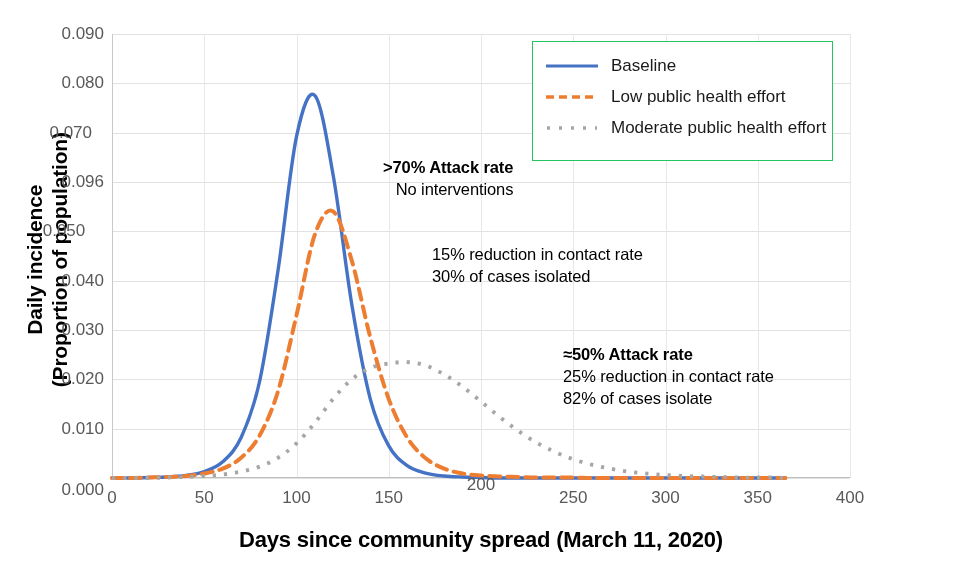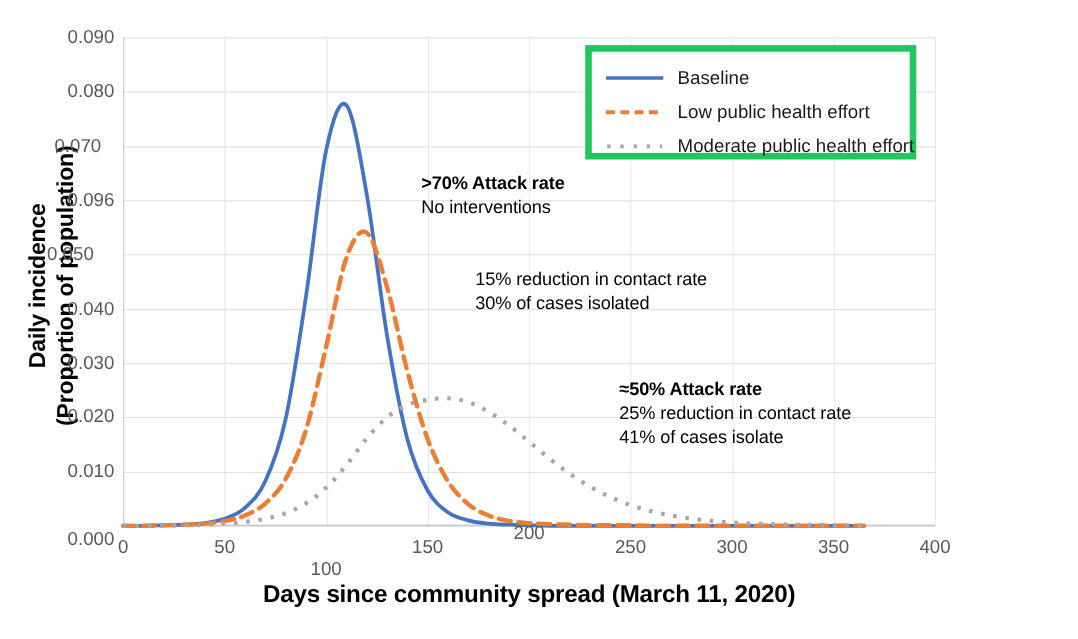--- a/index.html
+++ b/index.html
@@ -77,23 +77,23 @@
     transform:translateX(-50%);
   }
 
   
   #curves{position:absolute;left:0;top:0;width:738px;height:444px;overflow:visible;}
 
   
   #legend{
     position:absolute;
     left:532px; top:41px;
-    width:301px; height:104px;
+    width:301px; height:120px;
     background:#ffffff;
-    border:6px solid #22c55e;
+    border:1px solid #22c55e;
     box-sizing:border-box;
     padding:8px 0 0 0;
   }
   .legend-row{
     display:flex;
     align-items:center;
     height:31px;
     padding-left:12px;
   }
   .legend-swatch{
@@ -179,21 +179,21 @@
     <svg id="curves" viewBox="0 0 738 444" preserveAspectRatio="none">
         <path d="M0.00,444.00 C3.07,444.00 12.30,444.08 18.45,444.00 C24.60,443.92 30.75,443.67 36.90,443.51 C43.05,443.34 49.20,443.34 55.35,443.01 C61.50,442.68 67.65,442.44 73.80,441.53 C79.95,440.63 86.10,439.89 92.25,437.59 C98.40,435.28 104.55,433.39 110.70,427.72 C116.85,422.05 123.00,416.95 129.15,403.55 C135.30,390.14 141.45,375.18 147.60,347.31 C153.75,319.43 159.90,277.09 166.05,236.31 C172.20,195.52 178.35,131.72 184.50,102.61 C190.65,73.51 196.80,55.01 202.95,61.67 C209.10,68.33 215.25,107.71 221.40,142.57 C227.55,177.44 233.70,233.76 239.85,270.84 C246.00,307.92 252.15,341.55 258.30,365.07 C264.45,388.58 270.60,400.83 276.75,411.93 C282.90,423.03 289.05,427.14 295.20,431.67 C301.35,436.19 307.50,437.34 313.65,439.07 C319.80,440.79 325.95,441.37 332.10,442.03 C338.25,442.68 344.40,442.77 350.55,443.01 C356.70,443.26 362.85,443.34 369.00,443.51 C375.15,443.67 381.30,443.92 387.45,444.00 C393.60,444.08 399.75,444.00 405.90,444.00 C412.05,444.00 418.20,444.00 424.35,444.00 C430.50,444.00 436.65,444.00 442.80,444.00 C448.95,444.00 455.10,444.00 461.25,444.00 C467.40,444.00 473.55,444.00 479.70,444.00 C485.85,444.00 492.00,444.00 498.15,444.00 C504.30,444.00 510.45,444.00 516.60,444.00 C522.75,444.00 528.90,444.00 535.05,444.00 C541.20,444.00 547.35,444.00 553.50,444.00 C559.65,444.00 565.80,444.00 571.95,444.00 C578.10,444.00 584.25,444.00 590.40,444.00 C596.55,444.00 602.70,444.00 608.85,444.00 C615.00,444.00 621.15,444.00 627.30,444.00 C633.45,444.00 639.60,444.00 645.75,444.00 C651.90,444.00 659.59,444.00 664.20,444.00 C668.81,444.00 671.89,444.00 673.42,444.00" fill="none" stroke="#4472C4" stroke-width="3.4" stroke-linecap="round" stroke-linejoin="round"></path>
         <path d="M0.00,444.00 C3.07,444.00 12.30,444.08 18.45,444.00 C24.60,443.92 30.75,443.67 36.90,443.51 C43.05,443.34 49.20,443.26 55.35,443.01 C61.50,442.77 67.65,442.60 73.80,442.03 C79.95,441.45 86.10,440.79 92.25,439.56 C98.40,438.33 104.55,437.26 110.70,434.63 C116.85,432.00 123.00,429.28 129.15,423.77 C135.30,418.26 141.45,412.67 147.60,401.57 C153.75,390.47 159.90,377.24 166.05,357.17 C172.20,337.11 178.35,307.35 184.50,281.20 C190.65,255.05 196.80,217.56 202.95,200.29 C209.10,183.03 215.25,173.16 221.40,177.60 C227.55,182.04 233.70,205.97 239.85,226.93 C246.00,247.90 252.15,280.38 258.30,303.40 C264.45,326.42 270.60,348.38 276.75,365.07 C282.90,381.76 289.05,393.68 295.20,403.55 C301.35,413.41 307.50,419.09 313.65,424.27 C319.80,429.45 325.95,432.08 332.10,434.63 C338.25,437.18 344.40,438.41 350.55,439.56 C356.70,440.71 362.85,441.04 369.00,441.53 C375.15,442.03 381.30,442.27 387.45,442.52 C393.60,442.77 399.75,442.85 405.90,443.01 C412.05,443.18 418.20,443.42 424.35,443.51 C430.50,443.59 436.65,443.51 442.80,443.51 C448.95,443.51 455.10,443.42 461.25,443.51 C467.40,443.59 473.55,443.92 479.70,444.00 C485.85,444.08 492.00,444.00 498.15,444.00 C504.30,444.00 510.45,444.00 516.60,444.00 C522.75,444.00 528.90,444.00 535.05,444.00 C541.20,444.00 547.35,444.00 553.50,444.00 C559.65,444.00 565.80,444.00 571.95,444.00 C578.10,444.00 584.25,444.00 590.40,444.00 C596.55,444.00 602.70,444.00 608.85,444.00 C615.00,444.00 621.15,444.00 627.30,444.00 C633.45,444.00 639.60,444.00 645.75,444.00 C651.90,444.00 659.59,444.00 664.20,444.00 C668.81,444.00 671.89,444.00 673.42,444.00" fill="none" stroke="#ED7D31" stroke-width="4" stroke-linecap="round" stroke-linejoin="round" stroke-dasharray="11,7"></path>
         <path d="M0.00,444.00 C3.07,444.00 12.30,444.00 18.45,444.00 C24.60,444.00 30.75,444.08 36.90,444.00 C43.05,443.92 49.20,443.67 55.35,443.51 C61.50,443.34 67.65,443.26 73.80,443.01 C79.95,442.77 86.10,442.44 92.25,442.03 C98.40,441.62 104.55,441.29 110.70,440.55 C116.85,439.81 123.00,438.90 129.15,437.59 C135.30,436.27 141.45,434.96 147.60,432.65 C153.75,430.35 159.90,427.64 166.05,423.77 C172.20,419.91 178.35,415.30 184.50,409.47 C190.65,403.63 196.80,396.23 202.95,388.75 C209.10,381.26 215.25,371.81 221.40,364.57 C227.55,357.34 233.70,350.43 239.85,345.33 C246.00,340.24 252.15,336.62 258.30,333.99 C264.45,331.36 270.60,330.53 276.75,329.55 C282.90,328.56 289.05,327.74 295.20,328.07 C301.35,328.40 307.50,329.46 313.65,331.52 C319.80,333.58 325.95,336.86 332.10,340.40 C338.25,343.94 344.40,348.21 350.55,352.73 C356.70,357.26 362.85,362.52 369.00,367.53 C375.15,372.55 381.30,377.98 387.45,382.83 C393.60,387.68 399.75,392.36 405.90,396.64 C412.05,400.92 418.20,404.94 424.35,408.48 C430.50,412.02 436.65,415.06 442.80,417.85 C448.95,420.65 455.10,423.12 461.25,425.25 C467.40,427.39 473.55,429.12 479.70,430.68 C485.85,432.24 492.00,433.48 498.15,434.63 C504.30,435.78 510.45,436.76 516.60,437.59 C522.75,438.41 528.90,438.98 535.05,439.56 C541.20,440.14 547.35,440.63 553.50,441.04 C559.65,441.45 565.80,441.78 571.95,442.03 C578.10,442.27 584.25,442.36 590.40,442.52 C596.55,442.68 602.70,442.85 608.85,443.01 C615.00,443.18 621.15,443.42 627.30,443.51 C633.45,443.59 639.60,443.51 645.75,443.51 C651.90,443.51 659.59,443.42 664.20,443.51 C668.81,443.59 671.89,443.92 673.42,444.00" fill="none" stroke="#A6A6A6" stroke-width="3.8" stroke-linecap="butt" stroke-linejoin="round" stroke-dasharray="3.2,8"></path>
       </svg>
   </div>
 
   <div id="xticks">
       <div class="xtick-lbl" style="left: 112px; top: 488px;">0</div>
       <div class="xtick-lbl" style="left: 204.25px; top: 488px;">50</div>
-      <div class="xtick-lbl" style="left: 296.5px; top: 508px;">100</div>
+      <div class="xtick-lbl" style="left: 296.5px; top: 488px;">100</div>
       <div class="xtick-lbl" style="left: 388.75px; top: 488px;">150</div>
       <div class="xtick-lbl" style="left: 481px; top: 475px;">200</div>
       <div class="xtick-lbl" style="left: 573.25px; top: 488px;">250</div>
       <div class="xtick-lbl" style="left: 665.5px; top: 488px;">300</div>
       <div class="xtick-lbl" style="left: 757.75px; top: 488px;">350</div>
       <div class="xtick-lbl" style="left: 850px; top: 488px;">400</div>
     </div>
 
   <div class="xlabel">Days since community spread (March 11, 2020)</div>
 
@@ -217,29 +217,29 @@
     <div class="legend-row">
       <span class="legend-swatch">
         <svg width="54" height="14" viewBox="0 0 54 14">
             <line x1="2" y1="7" x2="52" y2="7" stroke="#A6A6A6" stroke-width="3.4" stroke-dasharray="3,9" stroke-linecap="butt"></line>
           </svg>
       </span>
       <span class="legend-text">Moderate public health effort</span>
     </div>
   </div>
 
-  <div class="annot" style="left:383px;top:157px;">
+  <div class="annot" style="left:383px;top:157px;text-align:right;">
     <div class="hdr">&gt;70% Attack rate</div>
     <div class="ln">No interventions</div>
   </div>
 
   <div class="annot" style="left:432px;top:244px;">
     <div class="ln">15% reduction in contact rate</div>
     <div class="ln">30% of cases isolated</div>
   </div>
 
   <div class="annot" style="left:563px;top:344px;">
     <div class="hdr">≈50% Attack rate</div>
     <div class="ln">25% reduction in contact rate</div>
-    <div class="ln">41% of cases isolate</div>
+    <div class="ln">82% of cases isolate</div>
   </div>
 
 </div>
 
 </body></html>

